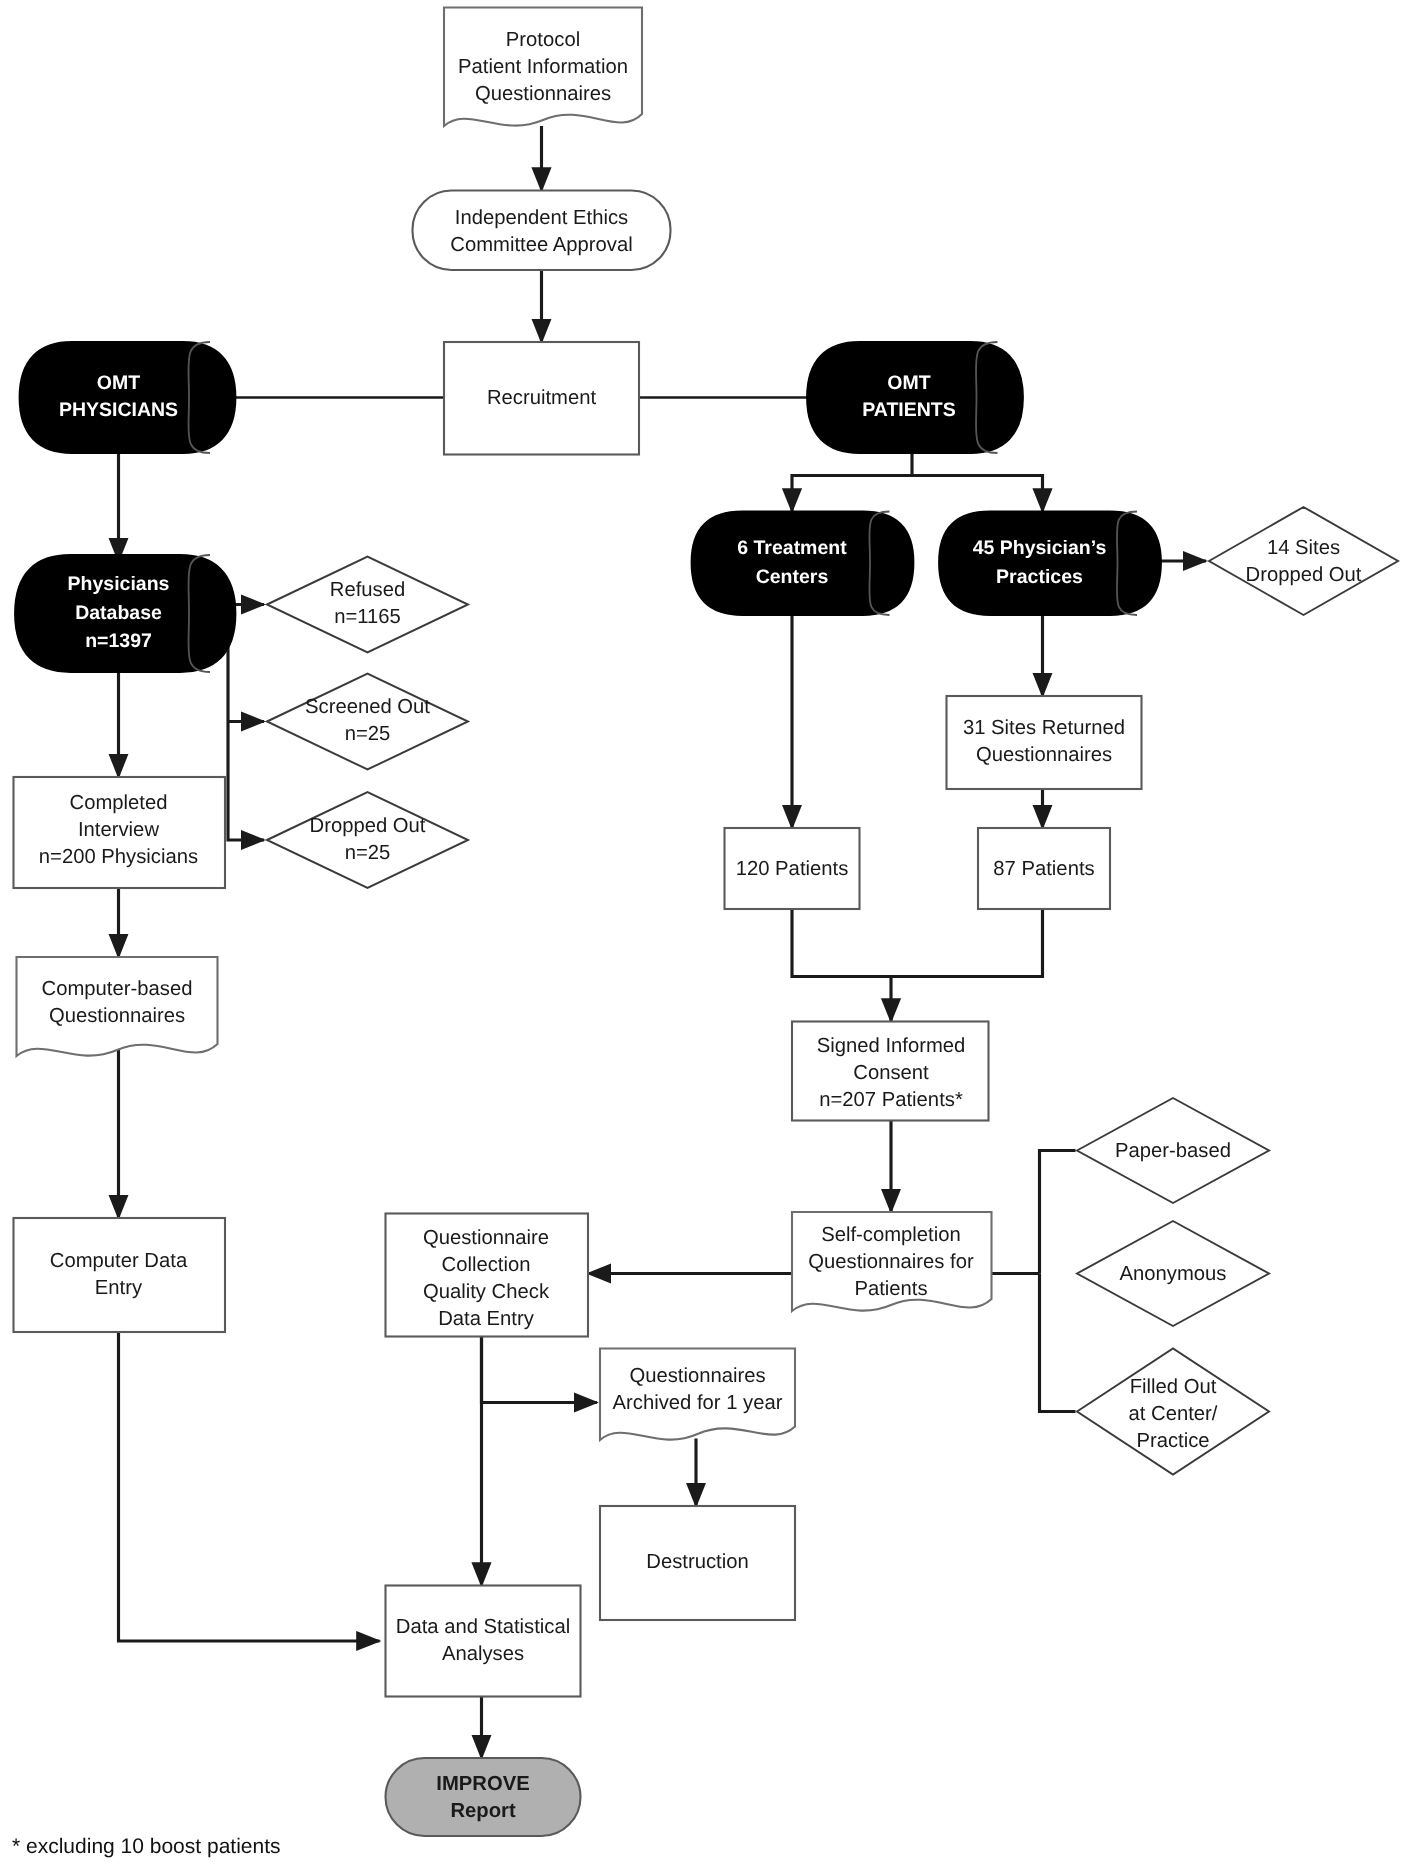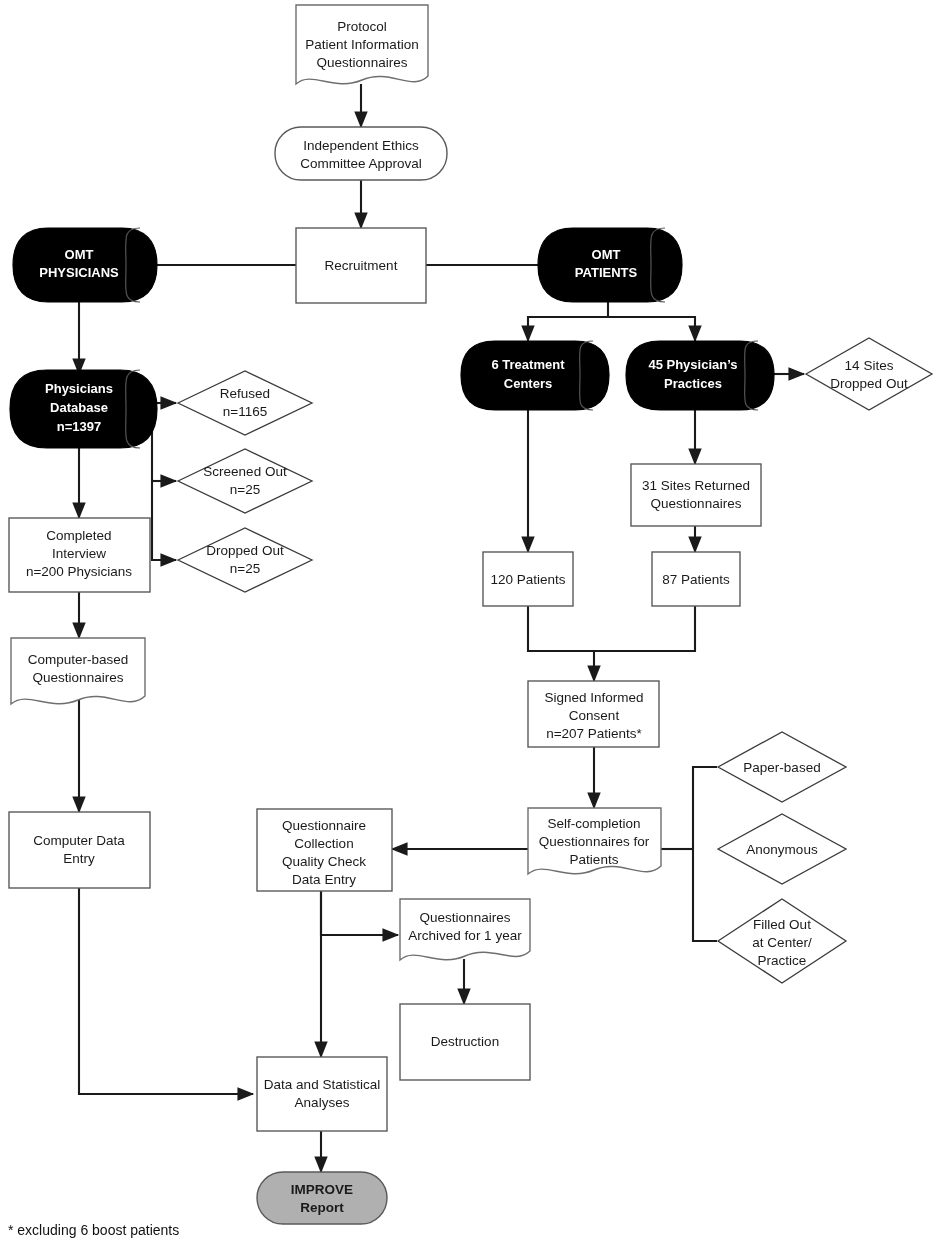--- a/index.html
+++ b/index.html
@@ -320,13 +320,13 @@
     <text class="node-label" x="322" y="1103">Analyses</text>
   </g>
 
   <g>
     <rect class="shape-fill-gray" x="257" y="1172" width="130" height="52" rx="26" ry="26"></rect>
     <text class="node-label bold" x="322" y="1190">IMPROVE</text>
     <text class="node-label bold" x="322" y="1208">Report</text>
   </g>
 </svg>
 
-<div class="footnote">* excluding 6 boost patients</div>
+<div class="footnote">* excluding 10 boost patients</div>
 
 </body></html>

